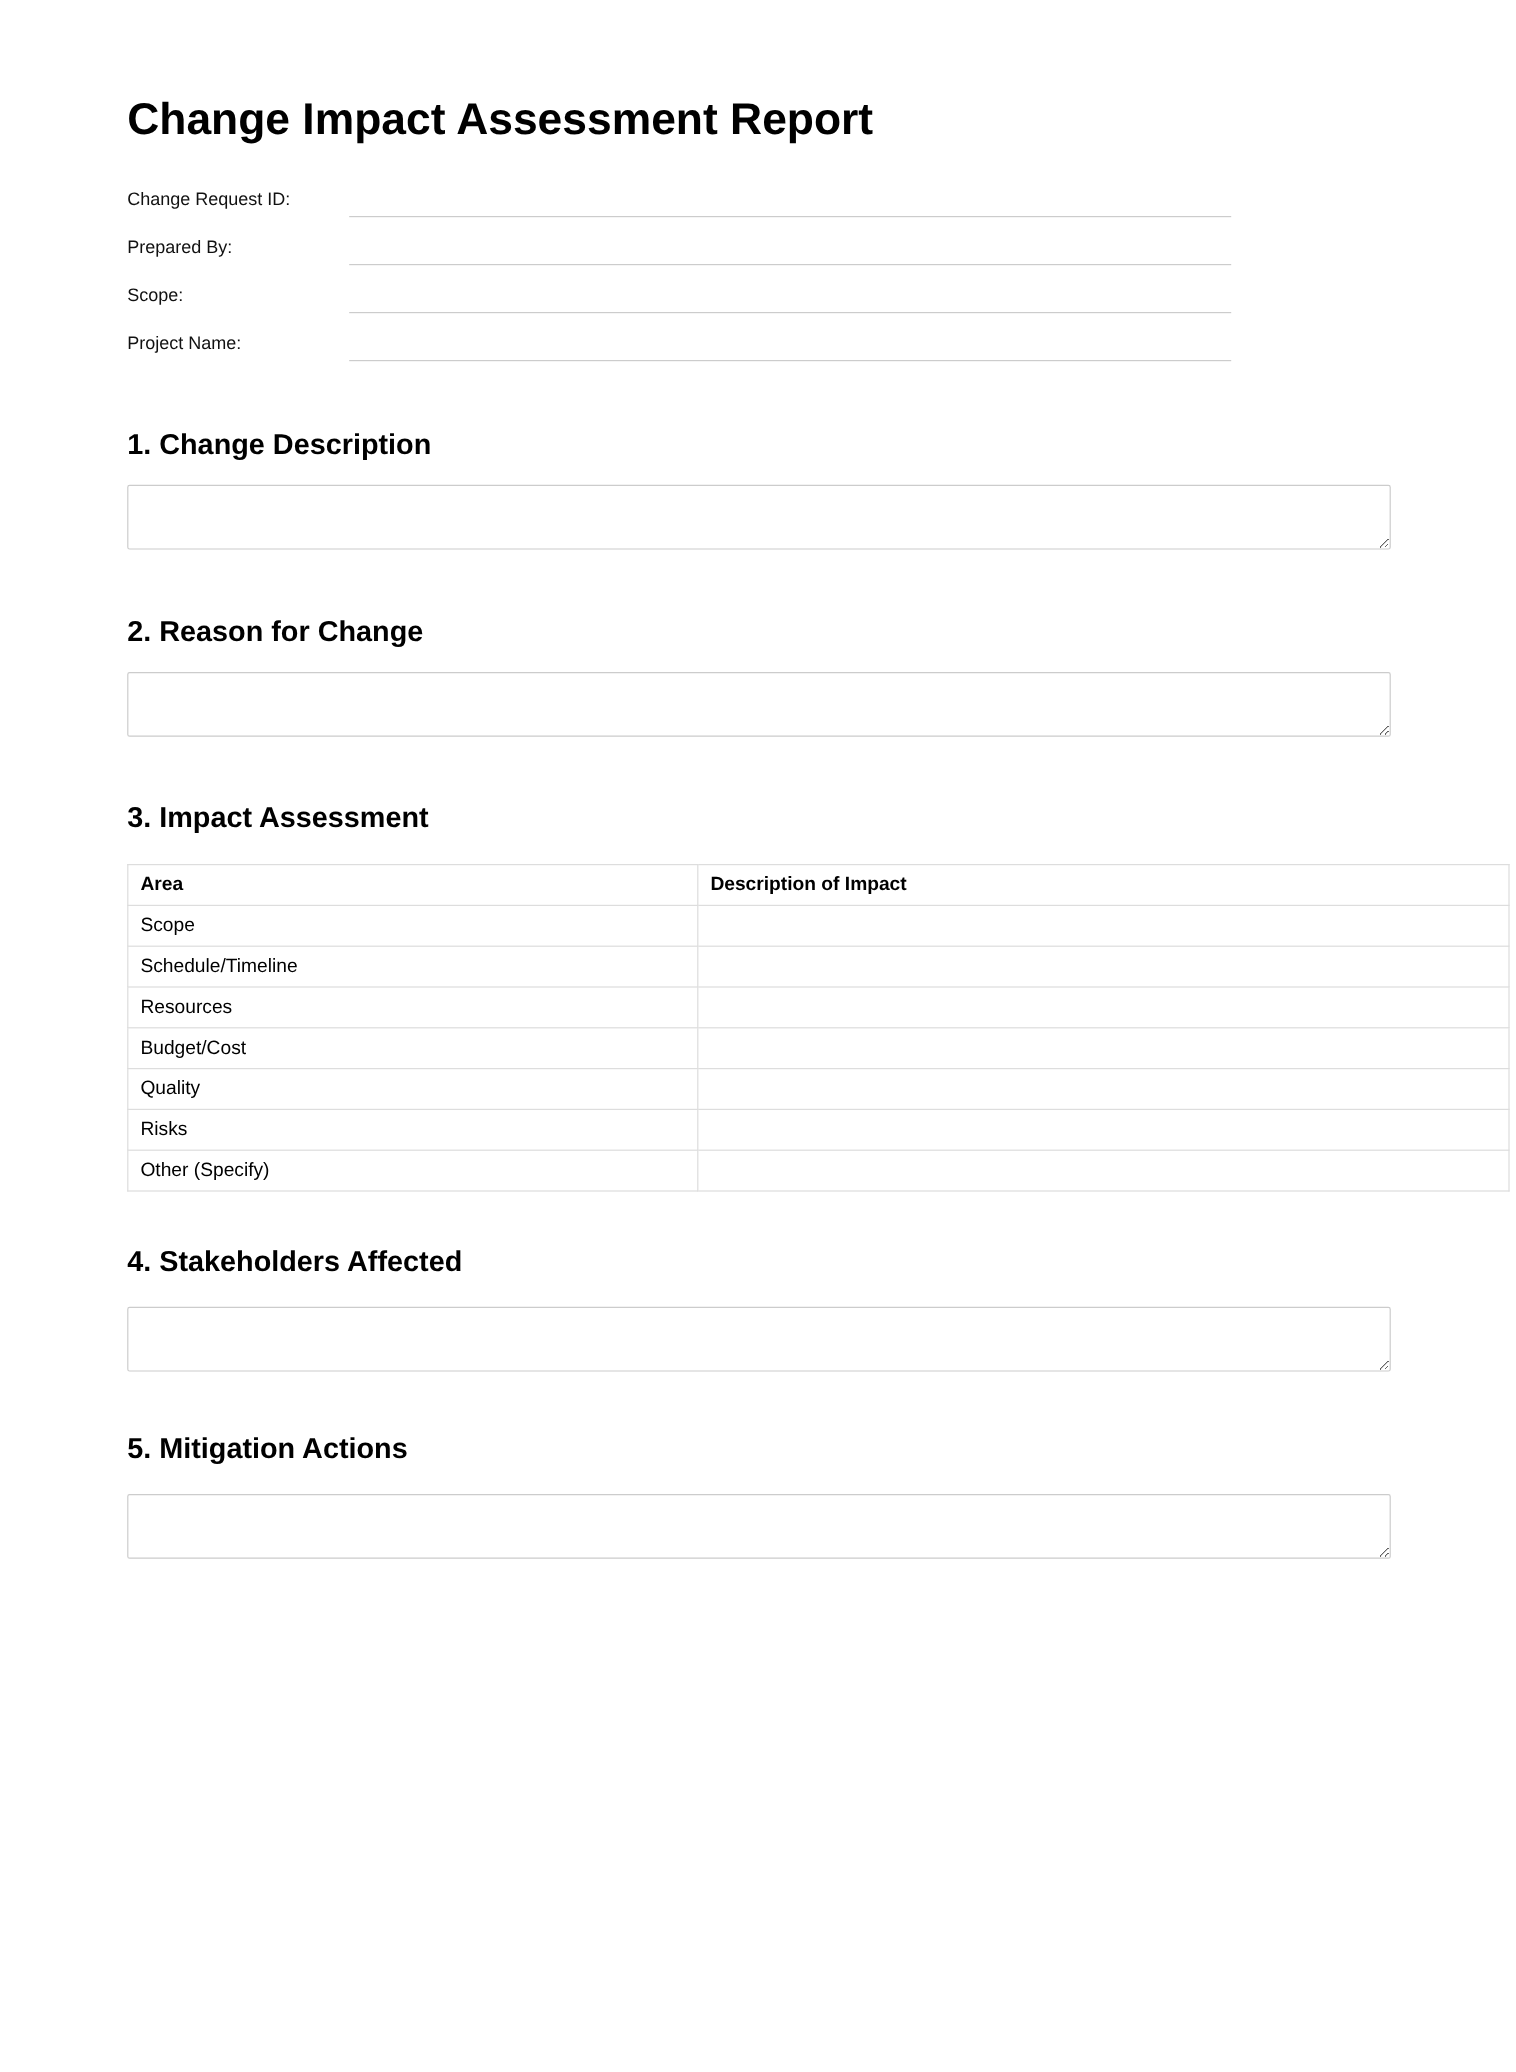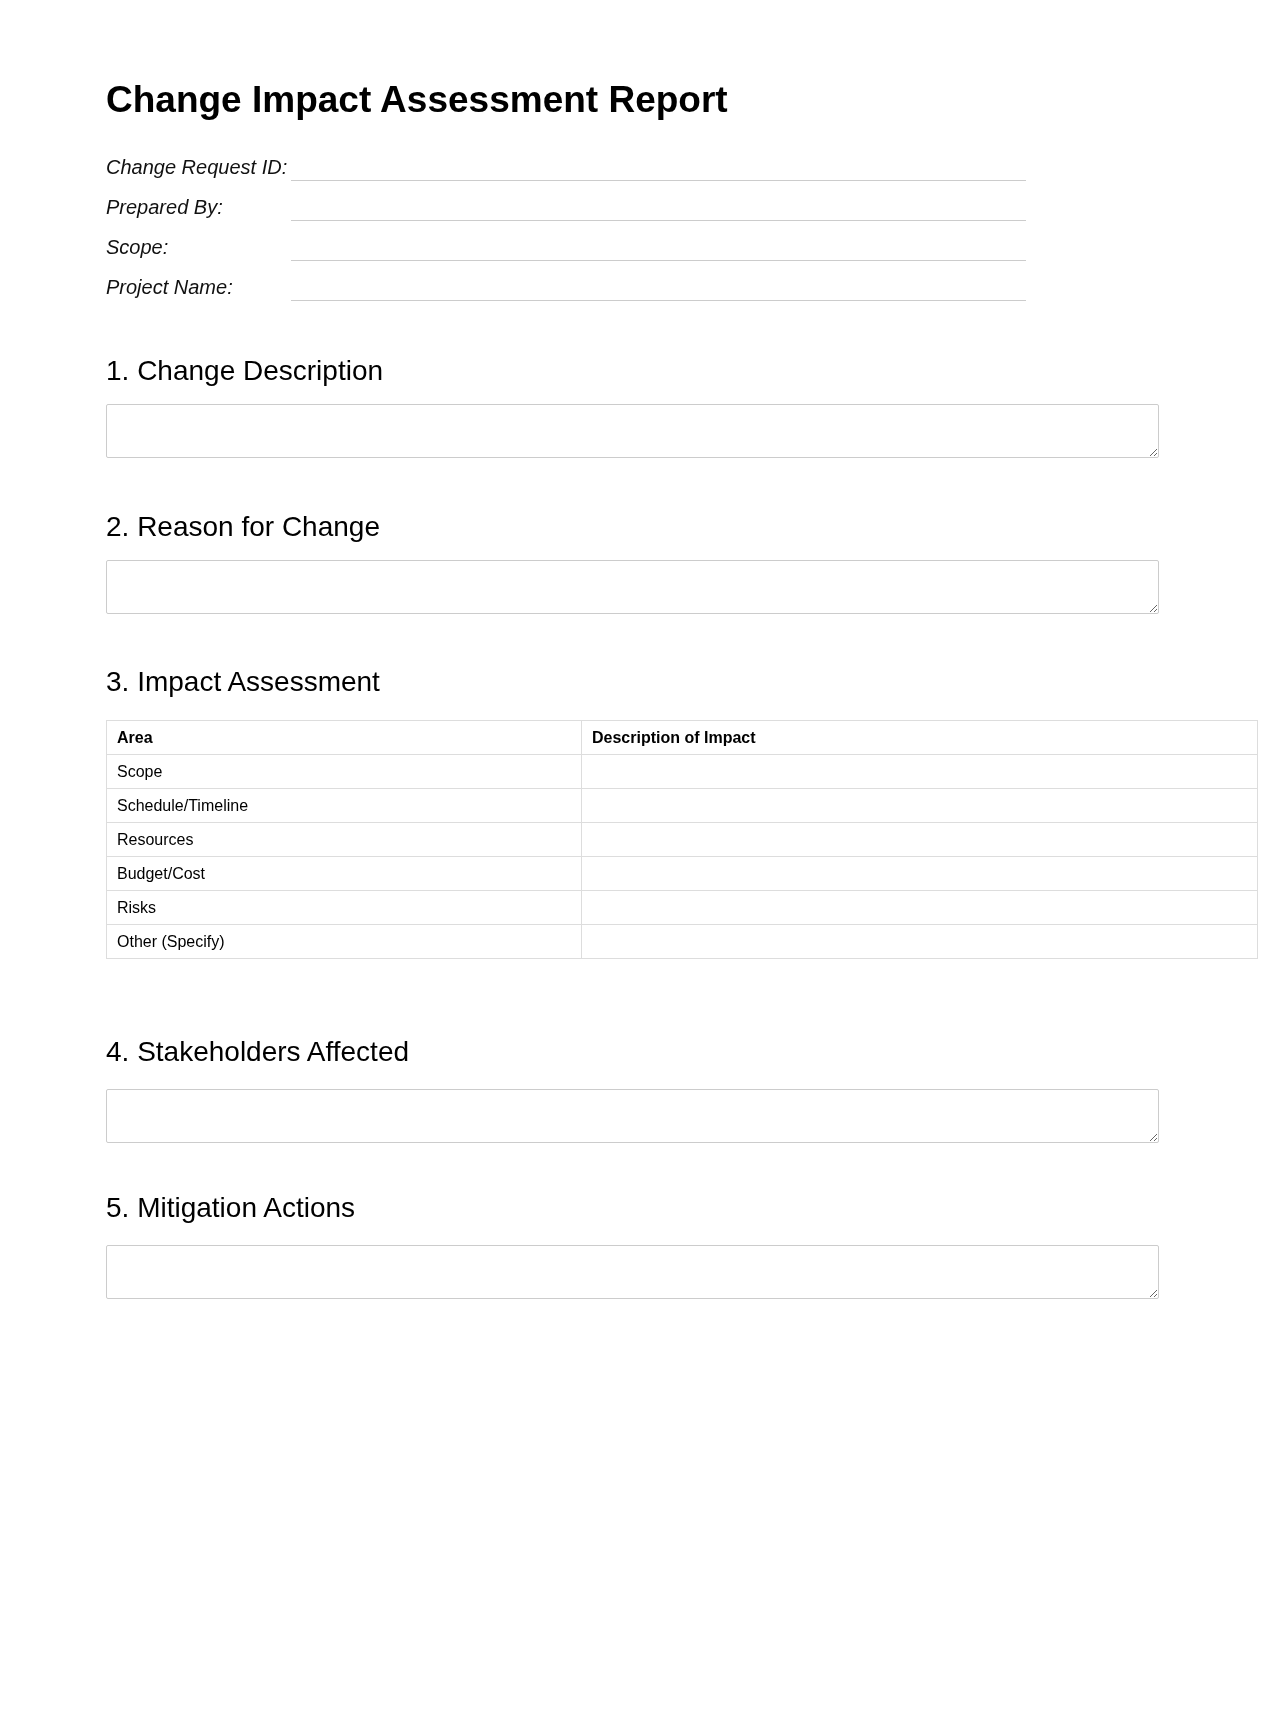--- a/index.html
+++ b/index.html
@@ -11,30 +11,30 @@
     }
     .page { position: absolute; left: 106px; top: 0; width: 1053px; }
     h1 {
       position: absolute; left: 0; top: 78px; margin: 0;
       font-size: 37px; font-weight: bold; line-height: 44px; white-space: nowrap;
     }
     .meta { position: absolute; left: 0; top: 150px; width: 1053px; }
     .meta-row { position: relative; height: 40px; }
     .meta-label {
       position: absolute; left: 0; top: 7px;
-      font-size: 20px; line-height: 20px; color: #111; font-style: italic;
+      font-size: 15px; line-height: 20px; color: #111;
     }
     .meta-input {
       position: absolute; left: 185px; top: 0; width: 735px; height: 30px;
       border: none; border-bottom: 1.5px solid #cccccc; background: transparent;
       font-family: "Liberation Sans", sans-serif; font-size: 16px; outline: none; padding: 0;
     }
     h2 {
       position: absolute; left: 0; margin: 0;
-      font-size: 28px; font-weight: normal; line-height: 30px; white-space: nowrap;
+      font-size: 24px; font-weight: bold; line-height: 30px; white-space: nowrap;
     }
     textarea {
       position: absolute; left: 0; width: 1053px; height: 54px;
       box-sizing: border-box; border: 1px solid #cccccc; border-radius: 2px;
       resize: vertical; font-family: "Liberation Sans", sans-serif; font-size: 16px;
       padding: 8px; background: #fff; outline: none;
     }
     table {
       position: absolute; left: 0; top: 720px; width: 1152px;
       border-collapse: collapse; font-size: 16px;
@@ -100,20 +100,24 @@
       </tr>
       <tr>
         <td>Resources</td>
         <td></td>
       </tr>
       <tr>
         <td>Budget/Cost</td>
         <td></td>
       </tr>
       <tr>
+        <td>Quality</td>
+        <td></td>
+      </tr>
+      <tr>
         <td>Risks</td>
         <td></td>
       </tr>
       <tr>
         <td>Other (Specify)</td>
         <td></td>
       </tr>
     </tbody>
   </table>
 

